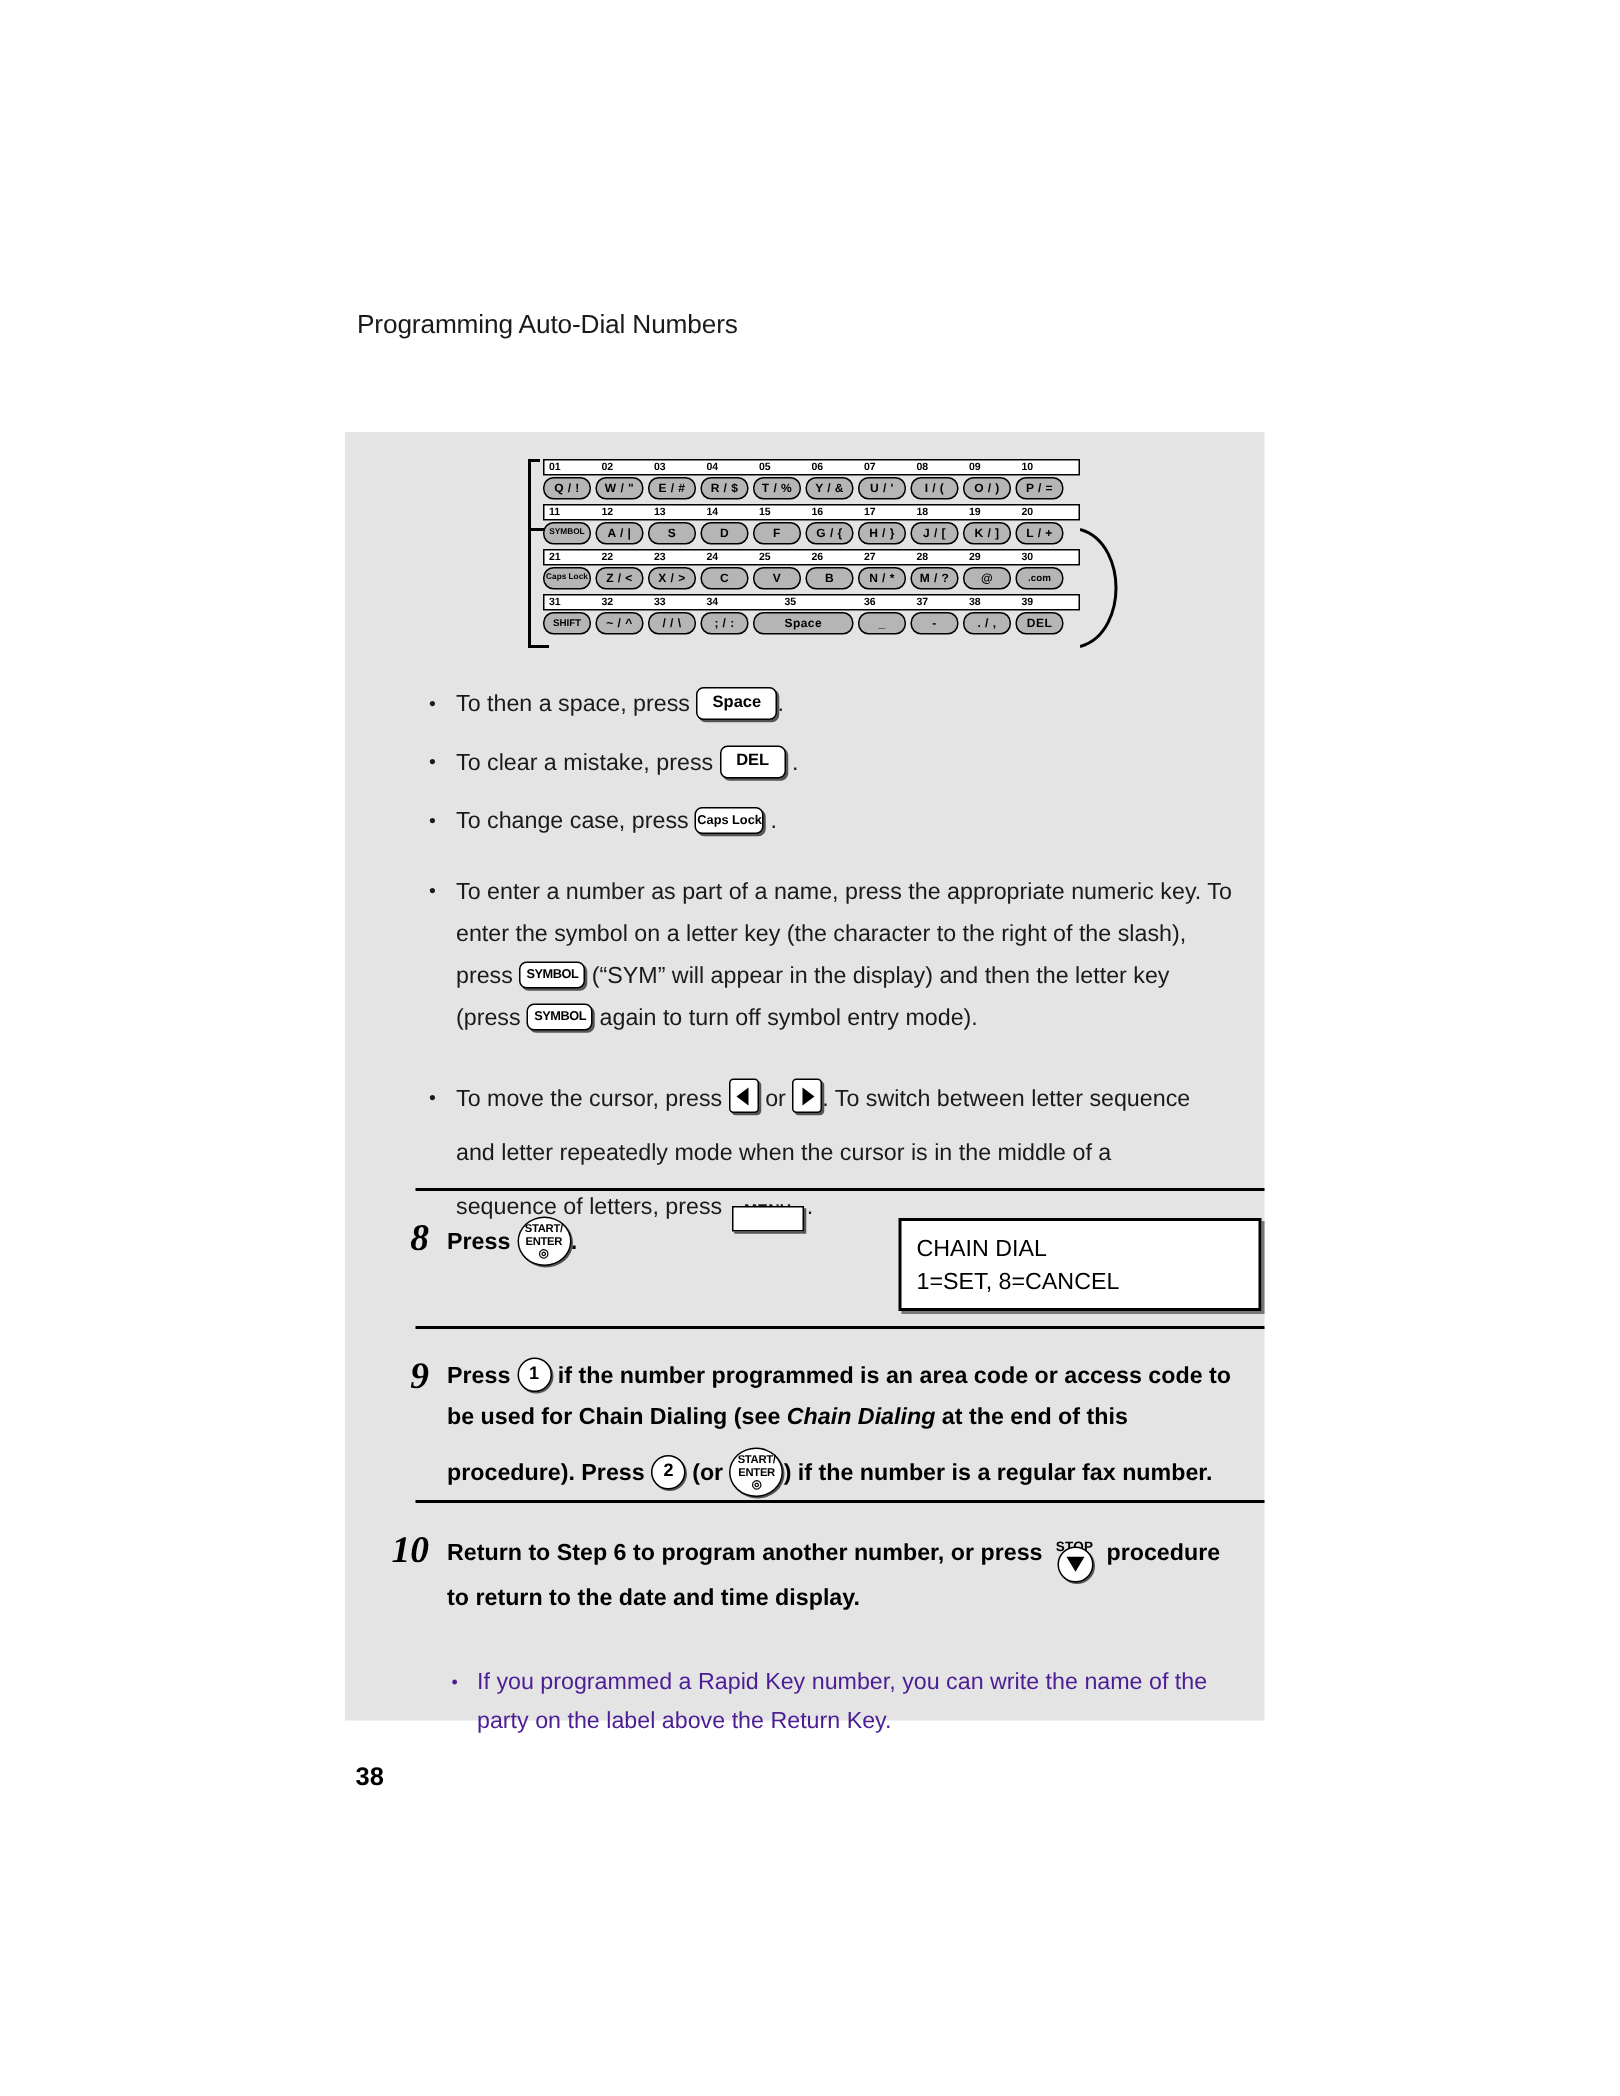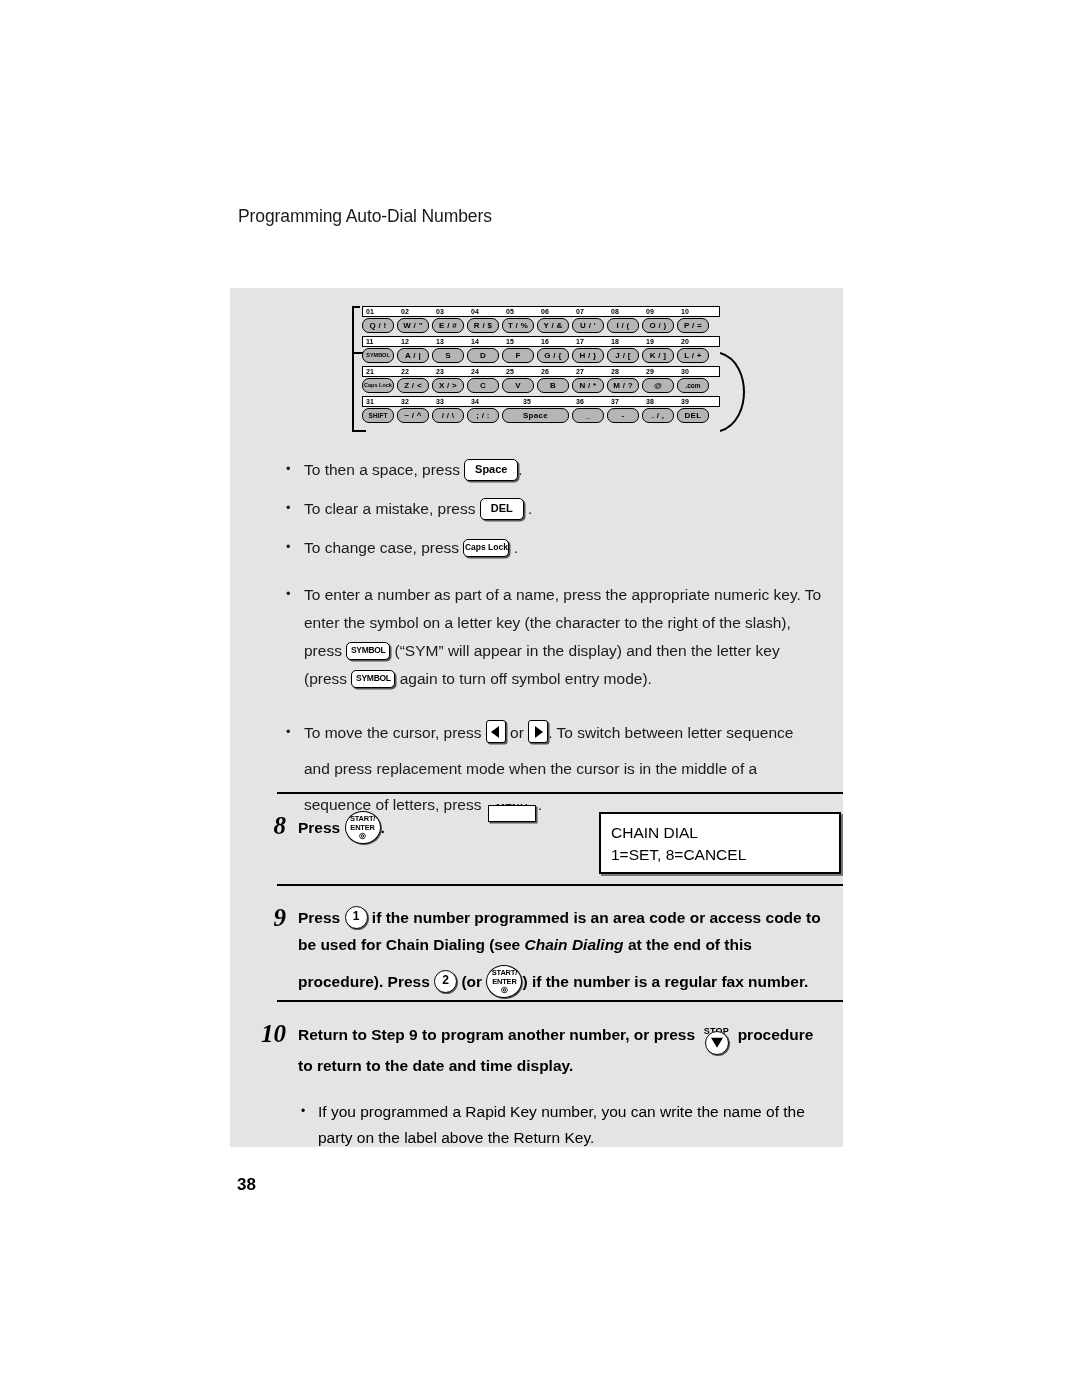--- a/index.html
+++ b/index.html
@@ -355,22 +355,22 @@
     color: #000;
     box-shadow: 2px 2px 0 #777;
   }
 
   .sub-bullet {
     position: relative;
     padding-left: 20px;
     font-size: 15.5px;
     font-weight: 400;
     line-height: 26px;
-    color: #000000;
-    margin-top: 20px;
+    color: #4c1d95;
+    margin-top: 30px;
   }
   .sub-bullet::before {
     content: "\2022";
     position: absolute;
     left: 3px;
     top: -1px;
     font-size: 12px;
   }
 
   .page-number {
@@ -539,21 +539,21 @@
       <span>(press</span>
       <span class="chip chip-symbol">SYMBOL</span>
       <span>again to turn off symbol entry mode).</span>
     </div>
 
     <div class="bullet para" style="margin-top:22px;line-height:36px">
       <span>To move the cursor, press</span>
       <span class="chip-arrow left"><i></i></span>
       <span>or</span>
       <span class="chip-arrow right"><i></i></span><span>. To switch between letter sequence</span><br>
-      <span>and press replacement mode when the cursor is in the middle of a</span><br>
+      <span>and letter repeatedly mode when the cursor is in the middle of a</span><br>
       <span>sequence of letters, press</span>
       <span class="chip-menu-wrap">
         <span class="chip-menu-label">MENU</span>
         <span class="chip-menu-box"></span>
       </span><span>.</span>
     </div>
 
   </div>
 
   <div class="divider" style="top:504px"></div>
@@ -594,21 +594,21 @@
           <span class="l2">ENTER</span>
           <span class="sym">◎</span>
         </span><span>) if the number is a regular fax number.</span>
       </span>
     </div>
   </div>
 
   <div class="step" style="top:732px">
     <div class="step-num" style="width:52px;left:-8px">10</div>
     <div class="step-body">
-      <span>Return to Step 9 to program another number, or press</span>
+      <span>Return to Step 6 to program another number, or press</span>
       <span class="btn-stop-wrap">
         <span class="btn-stop-label">STOP</span>
         <span class="btn-stop-circle"></span>
       </span>
       <span>procedure</span><br>
       <span>to return to the date and time display.</span>
       <div class="sub-bullet">
         <span>If you programmed a Rapid Key number, you can write the name of the</span><br>
         <span>party on the label above the Return Key.</span>
       </div>

